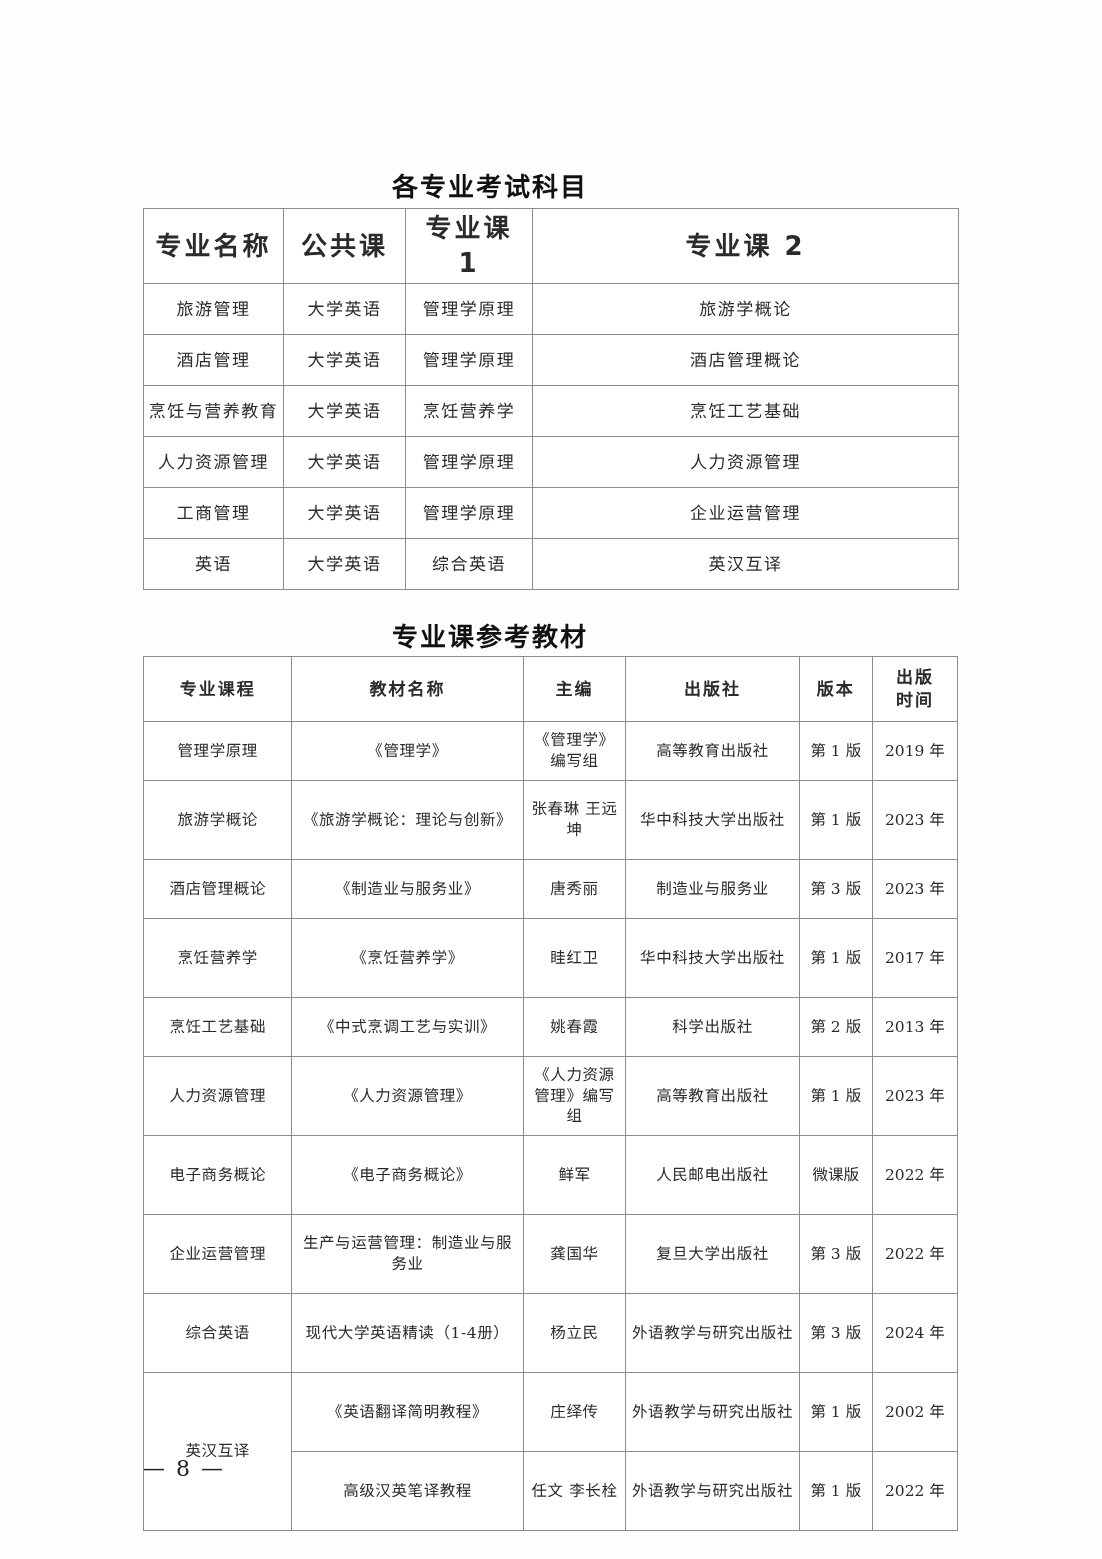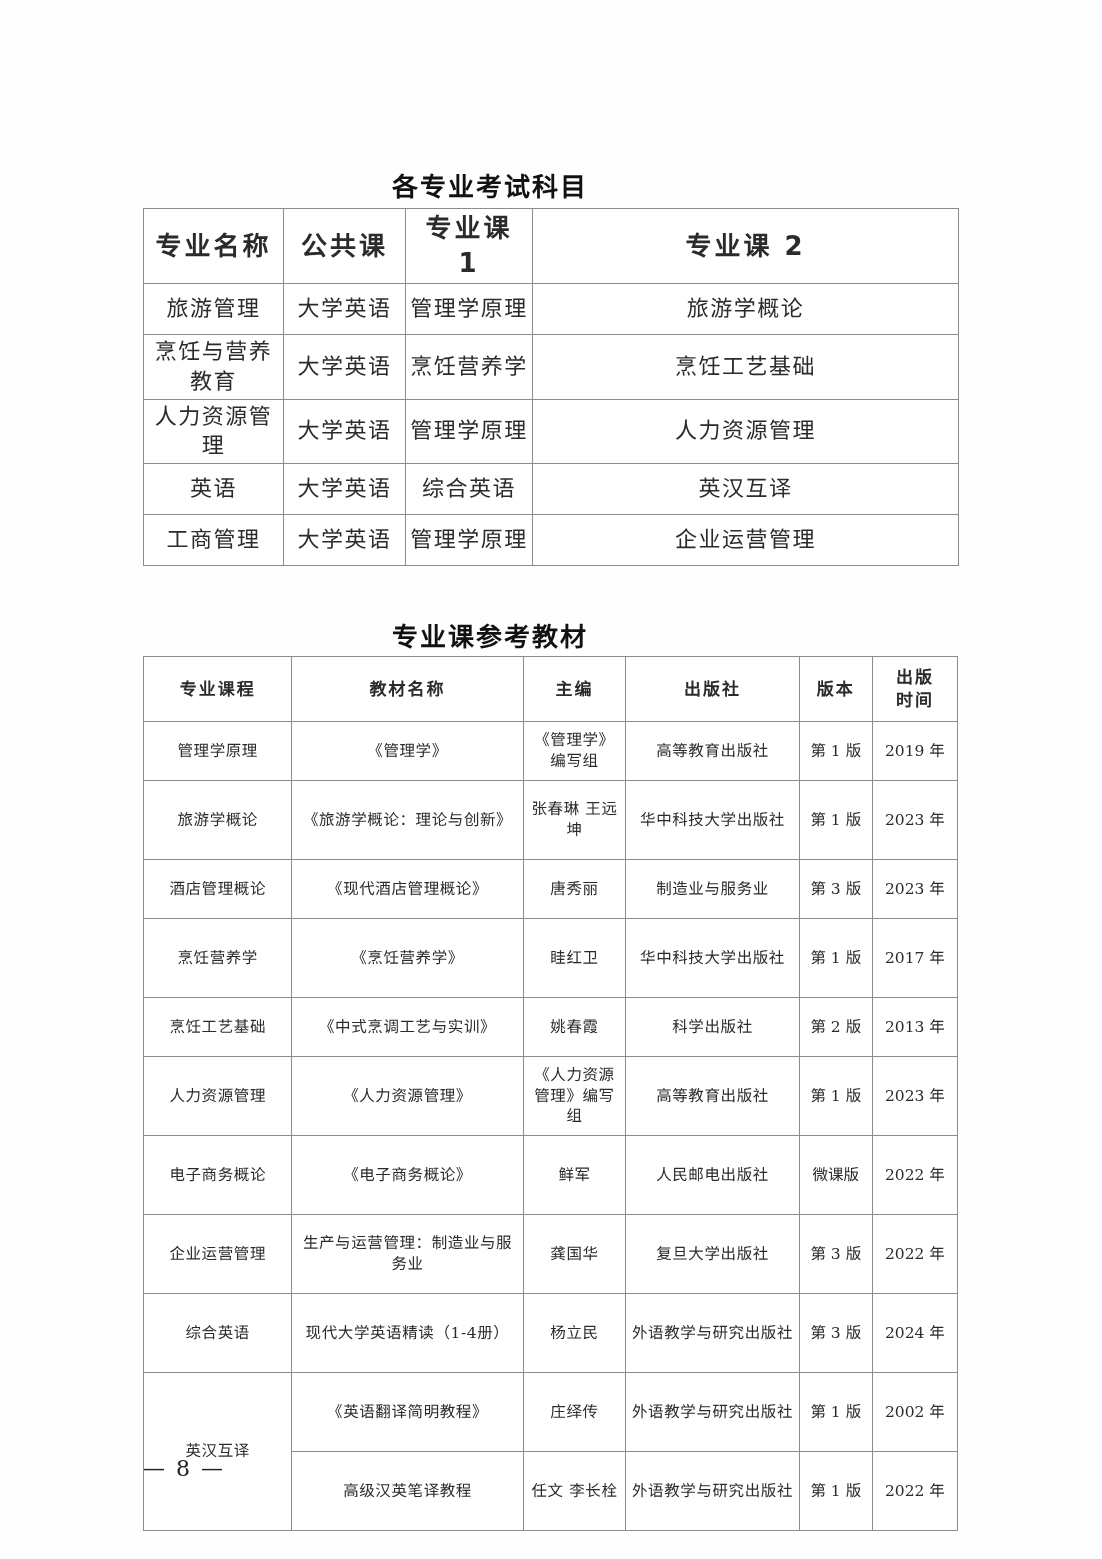--- a/index.html
+++ b/index.html
@@ -66,21 +66,21 @@
   #table-exam-subjects col.c4 { width: 426px; }
   #table-exam-subjects thead th {
     height: 60px;
     font-family: "DejaVu Sans", "Liberation Sans", sans-serif;
     font-weight: bold;
     font-size: 26px;
     letter-spacing: 3px;
   }
   #table-exam-subjects tbody td {
     height: 46px;
-    font-size: 22px;
+    font-size: 17px;
     letter-spacing: 1.5px;
   }
 
   
   #table-reference-books { top: 656px; }
   #table-reference-books col.b1 { width: 136px; }
   #table-reference-books col.b2 { width: 212px; }
   #table-reference-books col.b3 { width: 94px; }
   #table-reference-books col.b4 { width: 159px; }
   #table-reference-books col.b5 { width: 67px; }
@@ -134,42 +134,48 @@
       </tr>
     </thead>
     <tbody id="exam-subjects-body">
         <tr>
           <td>旅游管理</td>
           <td>大学英语</td>
           <td>管理学原理</td>
           <td>旅游学概论</td>
         </tr>
         <tr>
+          <td>酒店管理</td>
+          <td>大学英语</td>
+          <td>管理学原理</td>
+          <td>酒店管理概论</td>
+        </tr>
+        <tr>
           <td>烹饪与营养教育</td>
           <td>大学英语</td>
           <td>烹饪营养学</td>
           <td>烹饪工艺基础</td>
         </tr>
         <tr>
           <td>人力资源管理</td>
           <td>大学英语</td>
           <td>管理学原理</td>
           <td>人力资源管理</td>
         </tr>
         <tr>
+          <td>工商管理</td>
+          <td>大学英语</td>
+          <td>管理学原理</td>
+          <td>企业运营管理</td>
+        </tr>
+        <tr>
           <td>英语</td>
           <td>大学英语</td>
           <td>综合英语</td>
           <td>英汉互译</td>
-        </tr>
-        <tr>
-          <td>工商管理</td>
-          <td>大学英语</td>
-          <td>管理学原理</td>
-          <td>企业运营管理</td>
         </tr>
       </tbody>
   </table>
 
   <div class="section-title" id="title-reference-books">专业课参考教材</div>
 
   <table class="doc-table" id="table-reference-books">
     <colgroup>
       <col class="b1">
         <col class="b2">
@@ -203,21 +209,21 @@
         <tr>
           <td class="tall">旅游学概论</td>
           <td class="tall">《旅游学概论：理论与创新》</td>
           <td class="tall">张春琳 王远坤</td>
           <td class="tall">华中科技大学出版社</td>
           <td class="tall narrow">第 1 版</td>
           <td class="tall narrow">2023 年</td>
         </tr>
         <tr>
           <td>酒店管理概论</td>
-          <td>《现代酒店管理概论》</td>
+          <td>《制造业与服务业》</td>
           <td>唐秀丽</td>
           <td>制造业与服务业</td>
           <td class="narrow">第 3 版</td>
           <td class="narrow">2023 年</td>
         </tr>
         <tr>
           <td class="tall">烹饪营养学</td>
           <td class="tall">《烹饪营养学》</td>
           <td class="tall">眭红卫</td>
           <td class="tall">华中科技大学出版社</td>

